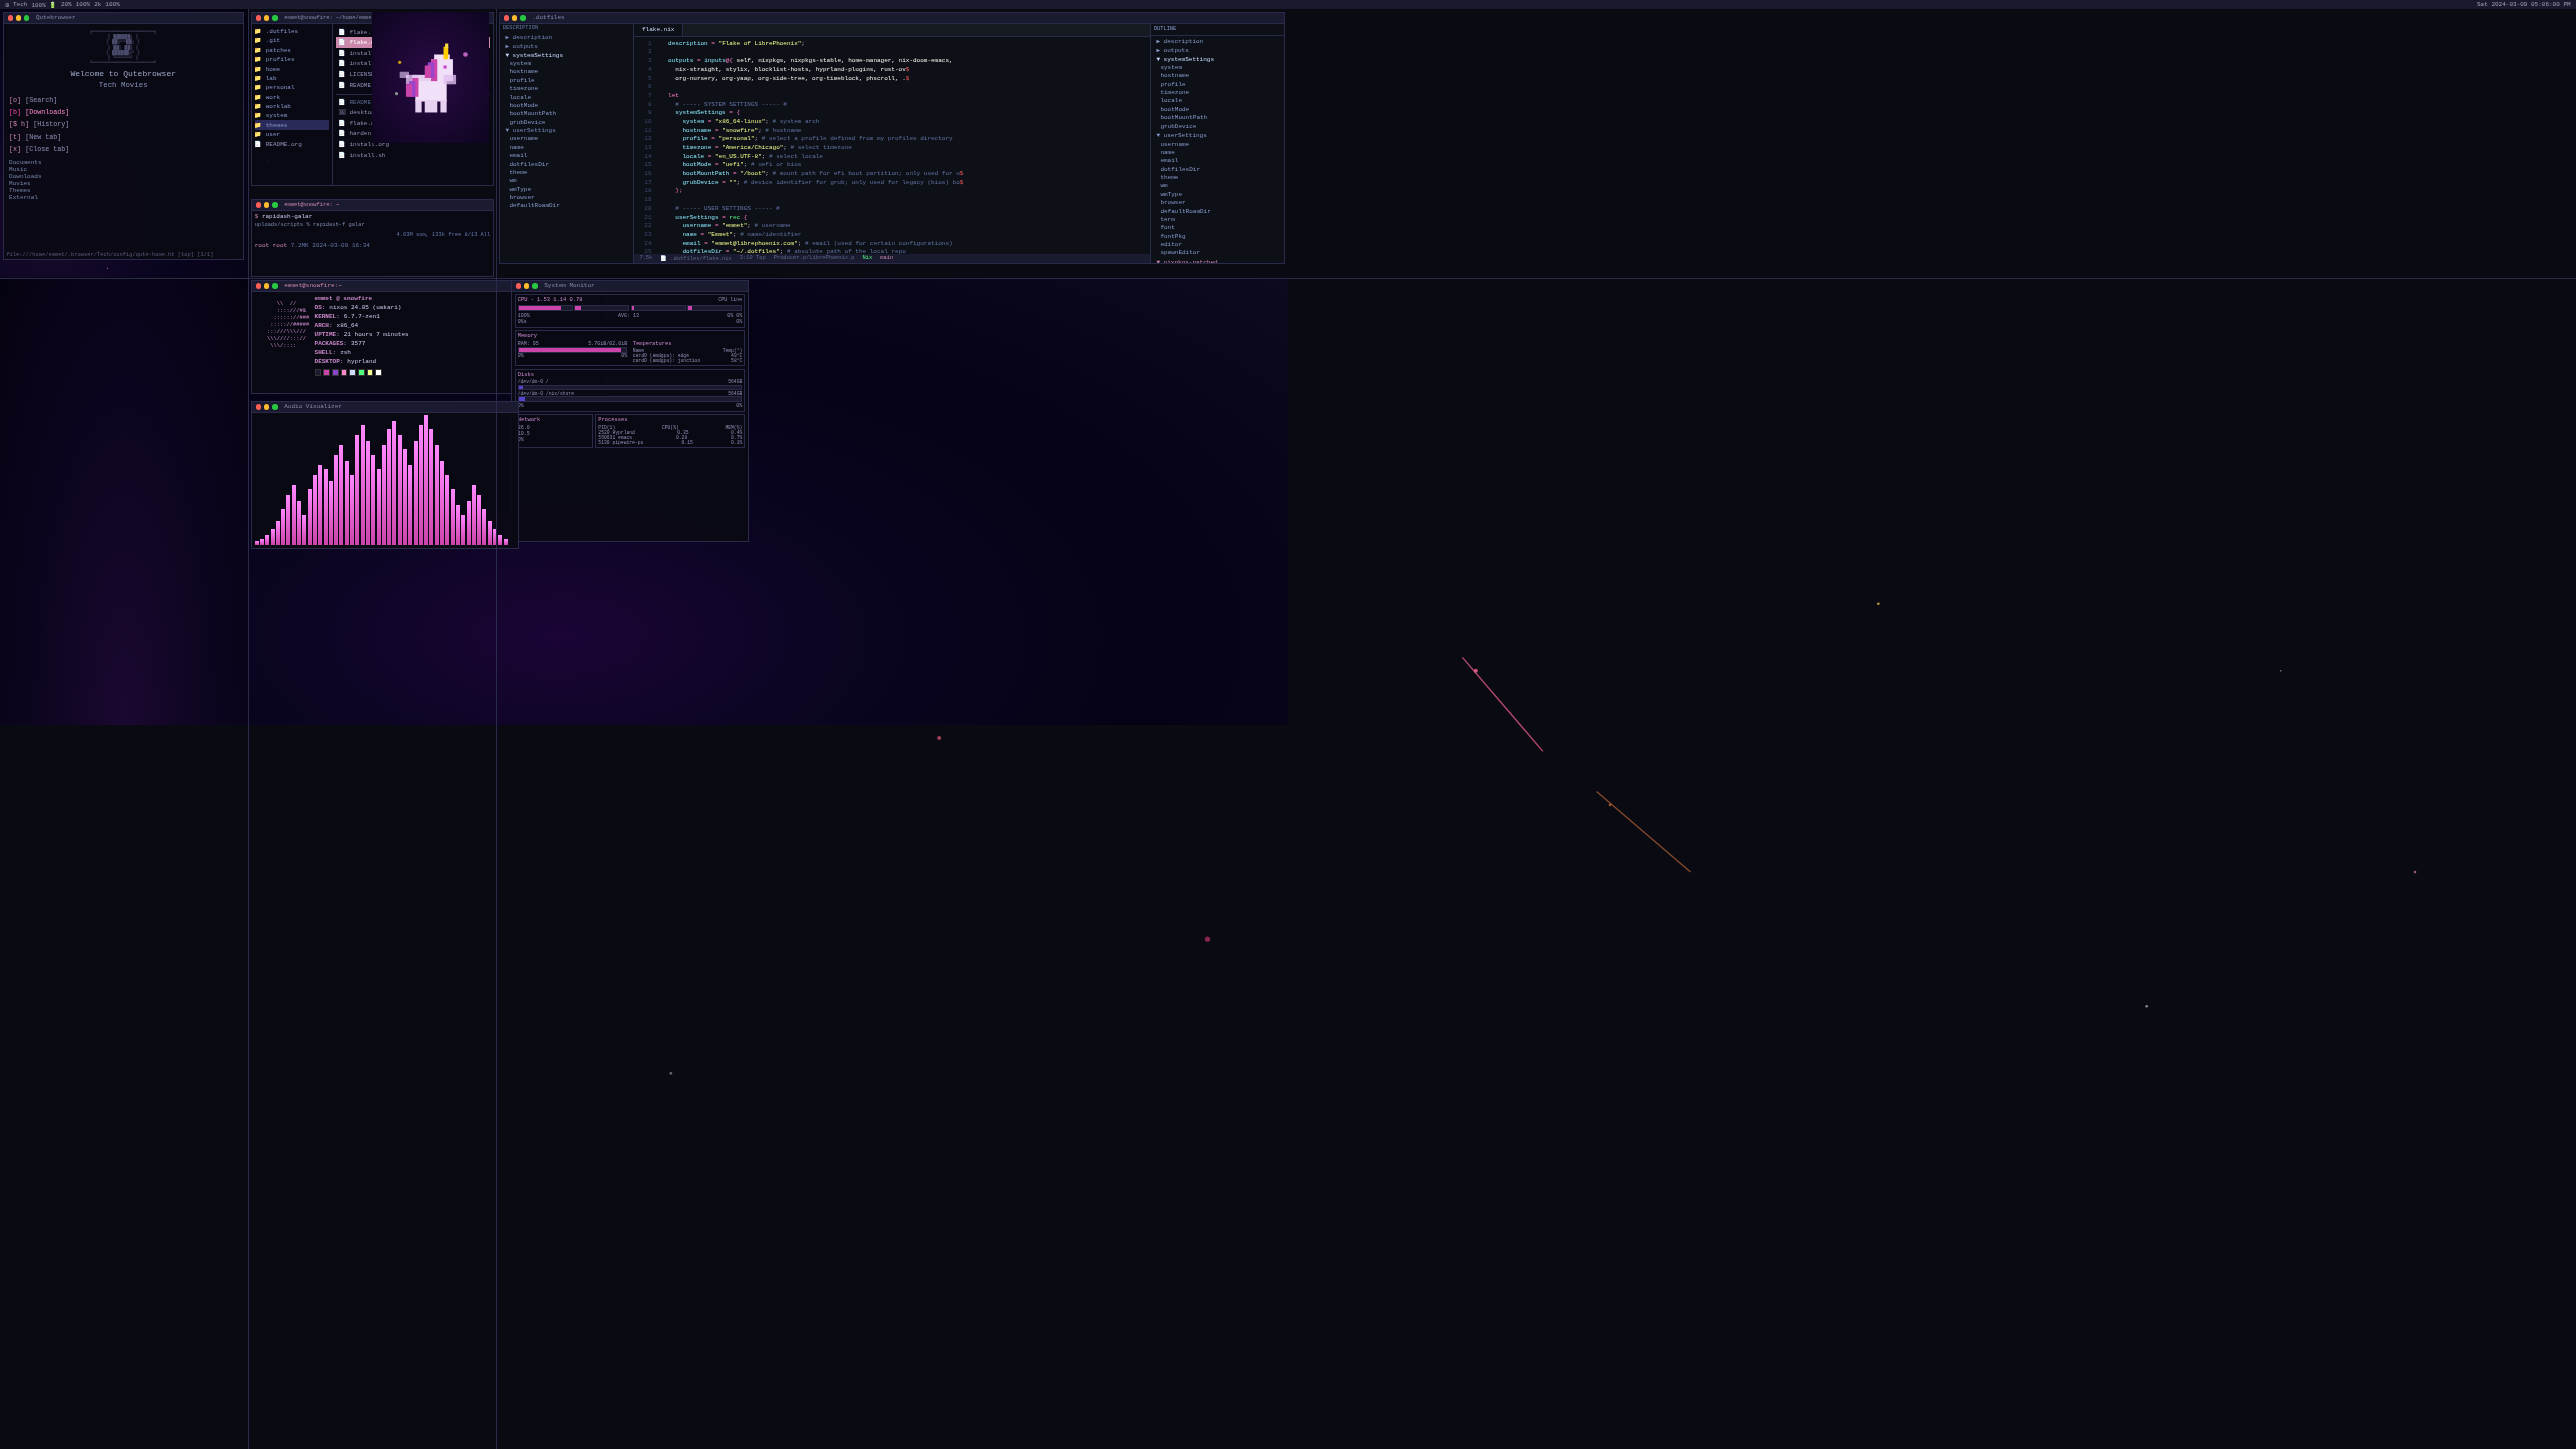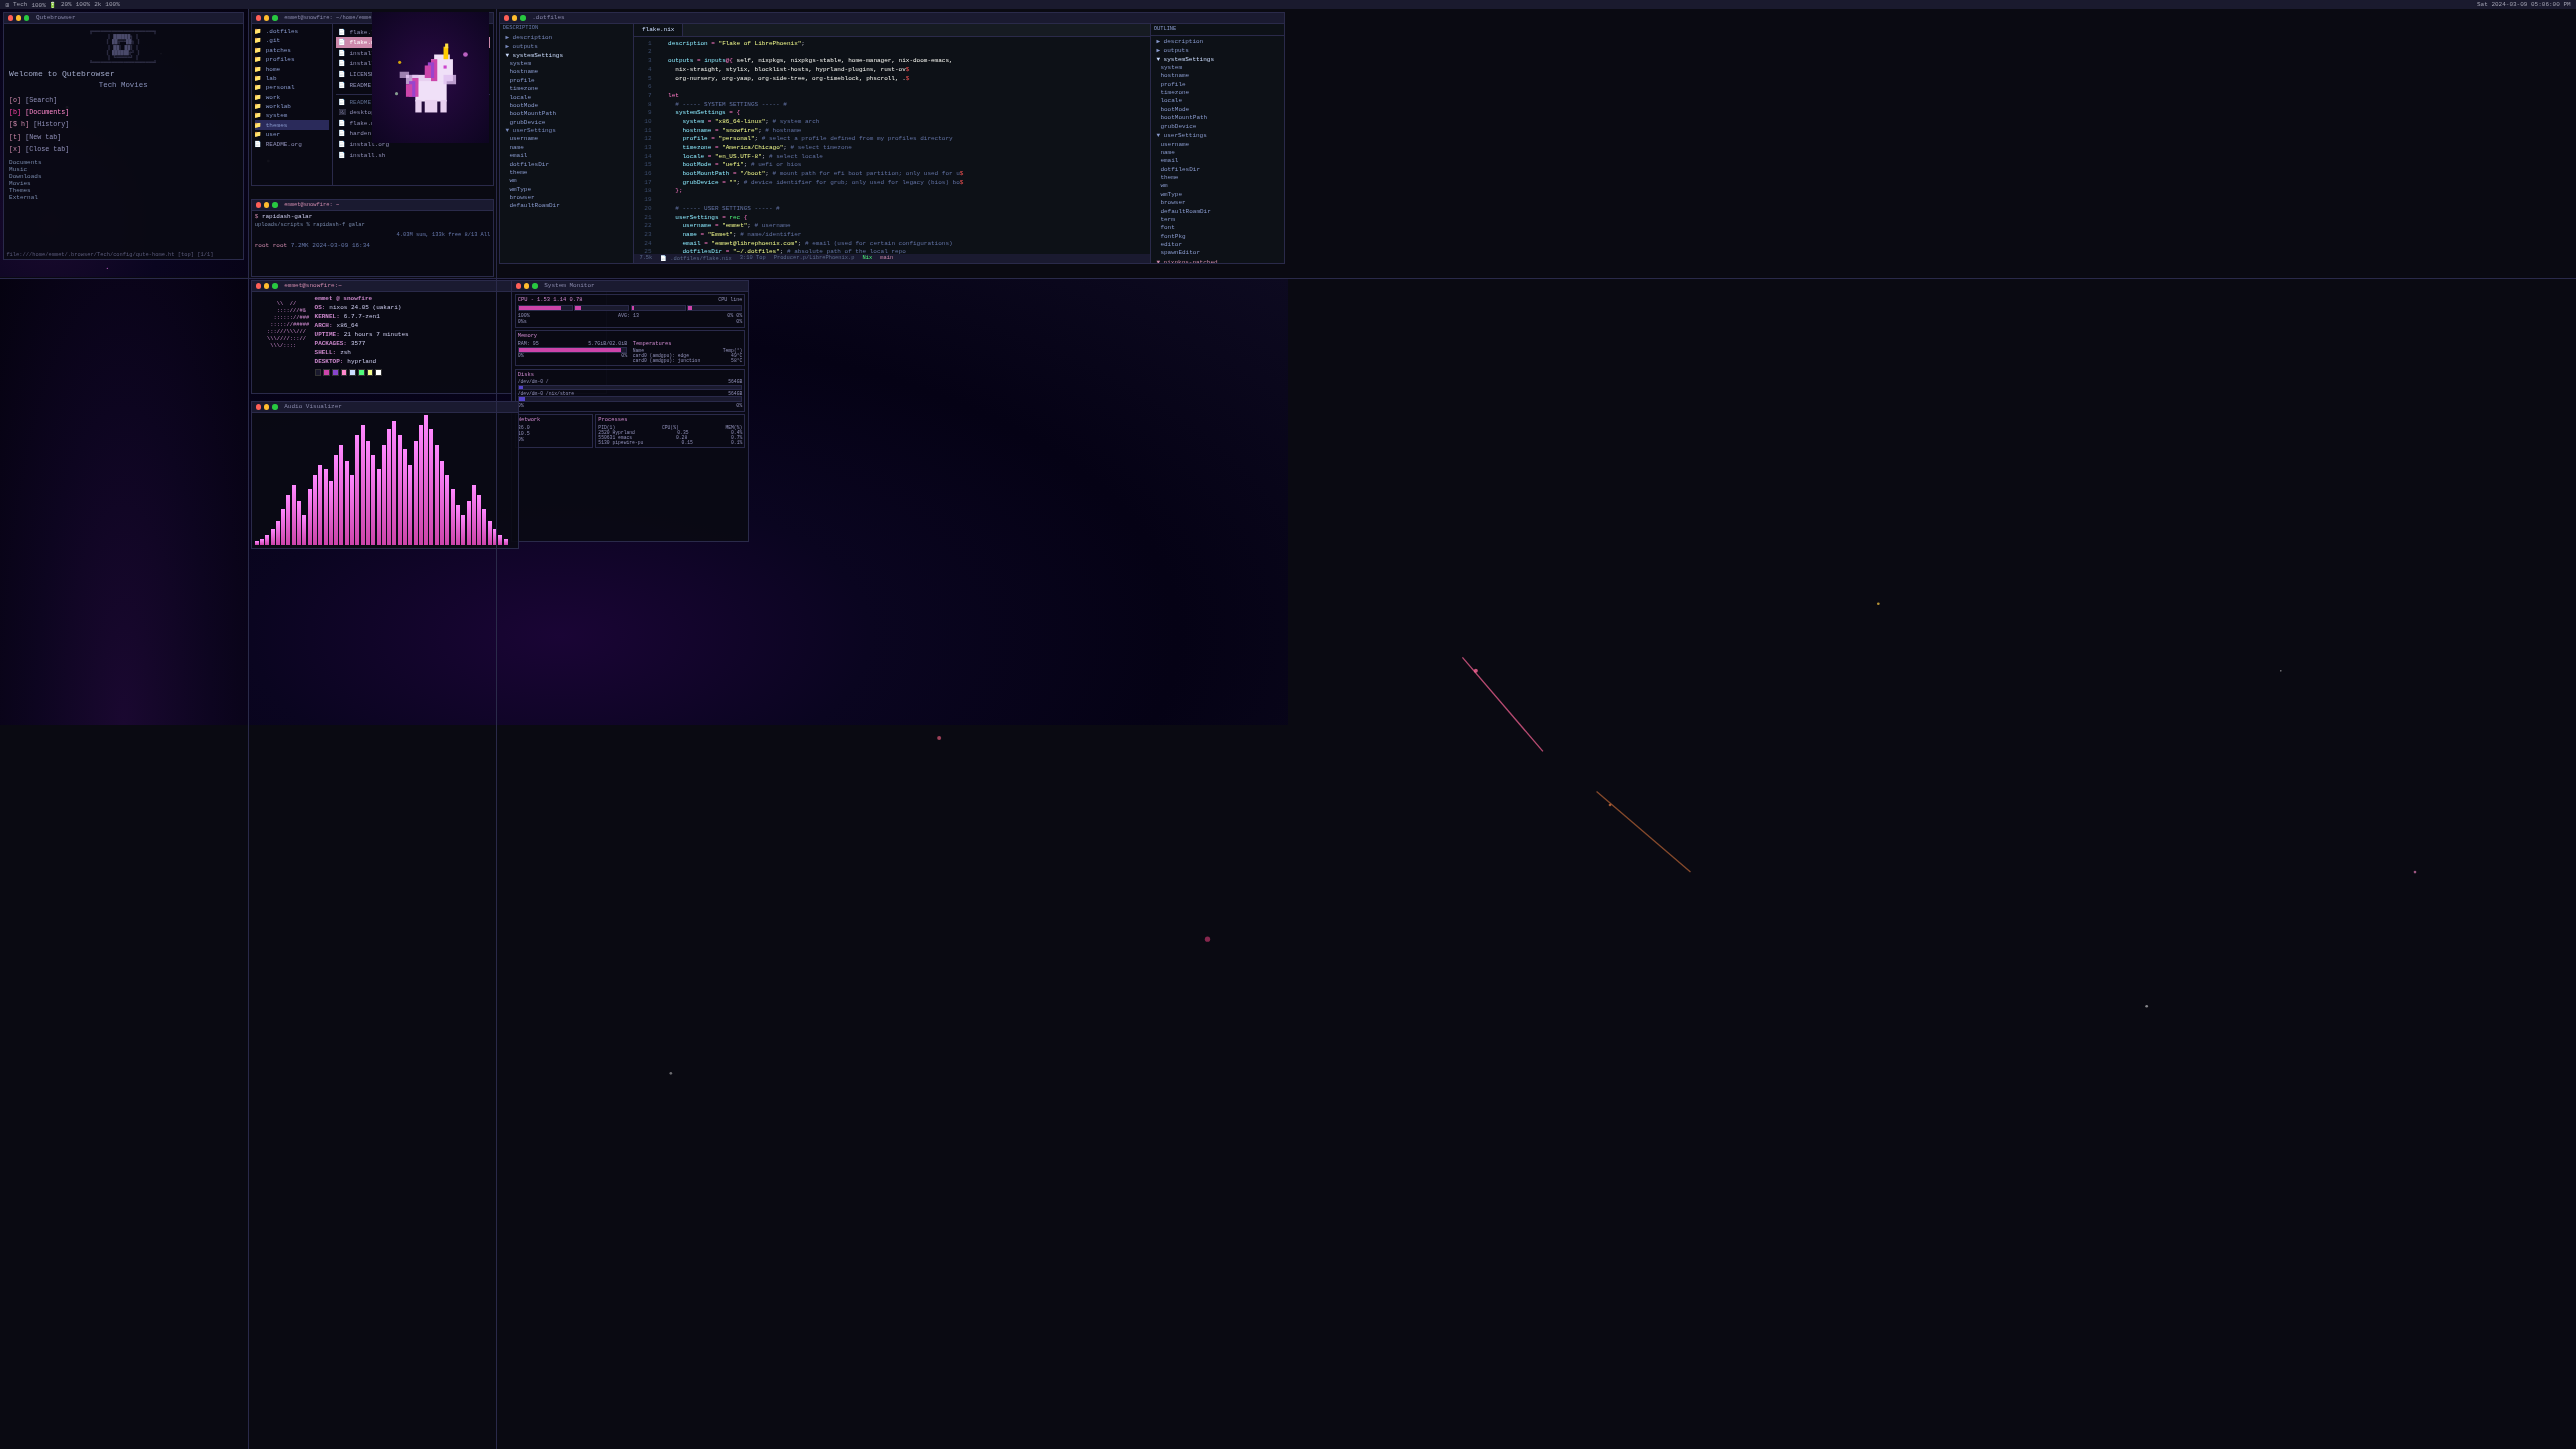--- a/index.html
+++ b/index.html
@@ -104,20 +104,21 @@
       color: #c0c0d0;
     }
     .qute-ascii-art {
       font-size: 4.7px;
       line-height: 1.1;
       color: #4a4a6a;
       text-align: center;
       margin-bottom: 4px;
     }
     .qute-welcome {
+      text-align: center;
       font-size: 8px;
       color: #a0a8c8;
       margin-bottom: 2.7px;
     }
     .qute-profile {
       text-align: center;
       font-size: 7.4px;
       color: #8890b8;
       margin-bottom: 5.4px;
     }
@@ -460,21 +461,21 @@
 ║ ╚═════╝              ║<br>
 ╚══════════════════════╝
     </div>
     <div class="qute-welcome">Welcome to Qutebrowser</div>
     <div class="qute-profile">Tech Movies</div>
     <div class="qute-menu">
       <div class="qute-menu-item">
         <span style="color:#cc88aa">[o]</span> [Search]
       </div>
       <div class="qute-menu-item active">
-        <span style="color:#ff44aa">[b]</span> <span style="color:#ff88cc">[Documents]</span>
+        <span style="color:#ff44aa">[b]</span> <span style="color:#ff88cc">[Downloads]</span>
       </div>
       <div class="qute-menu-item">
         <span style="color:#cc88aa">[$ h]</span> [History]
       </div>
       <div class="qute-menu-item">
         <span style="color:#cc88aa">[t]</span> [New tab]
       </div>
       <div class="qute-menu-item">
         <span style="color:#cc88aa">[x]</span> [Close tab]
       </div>

